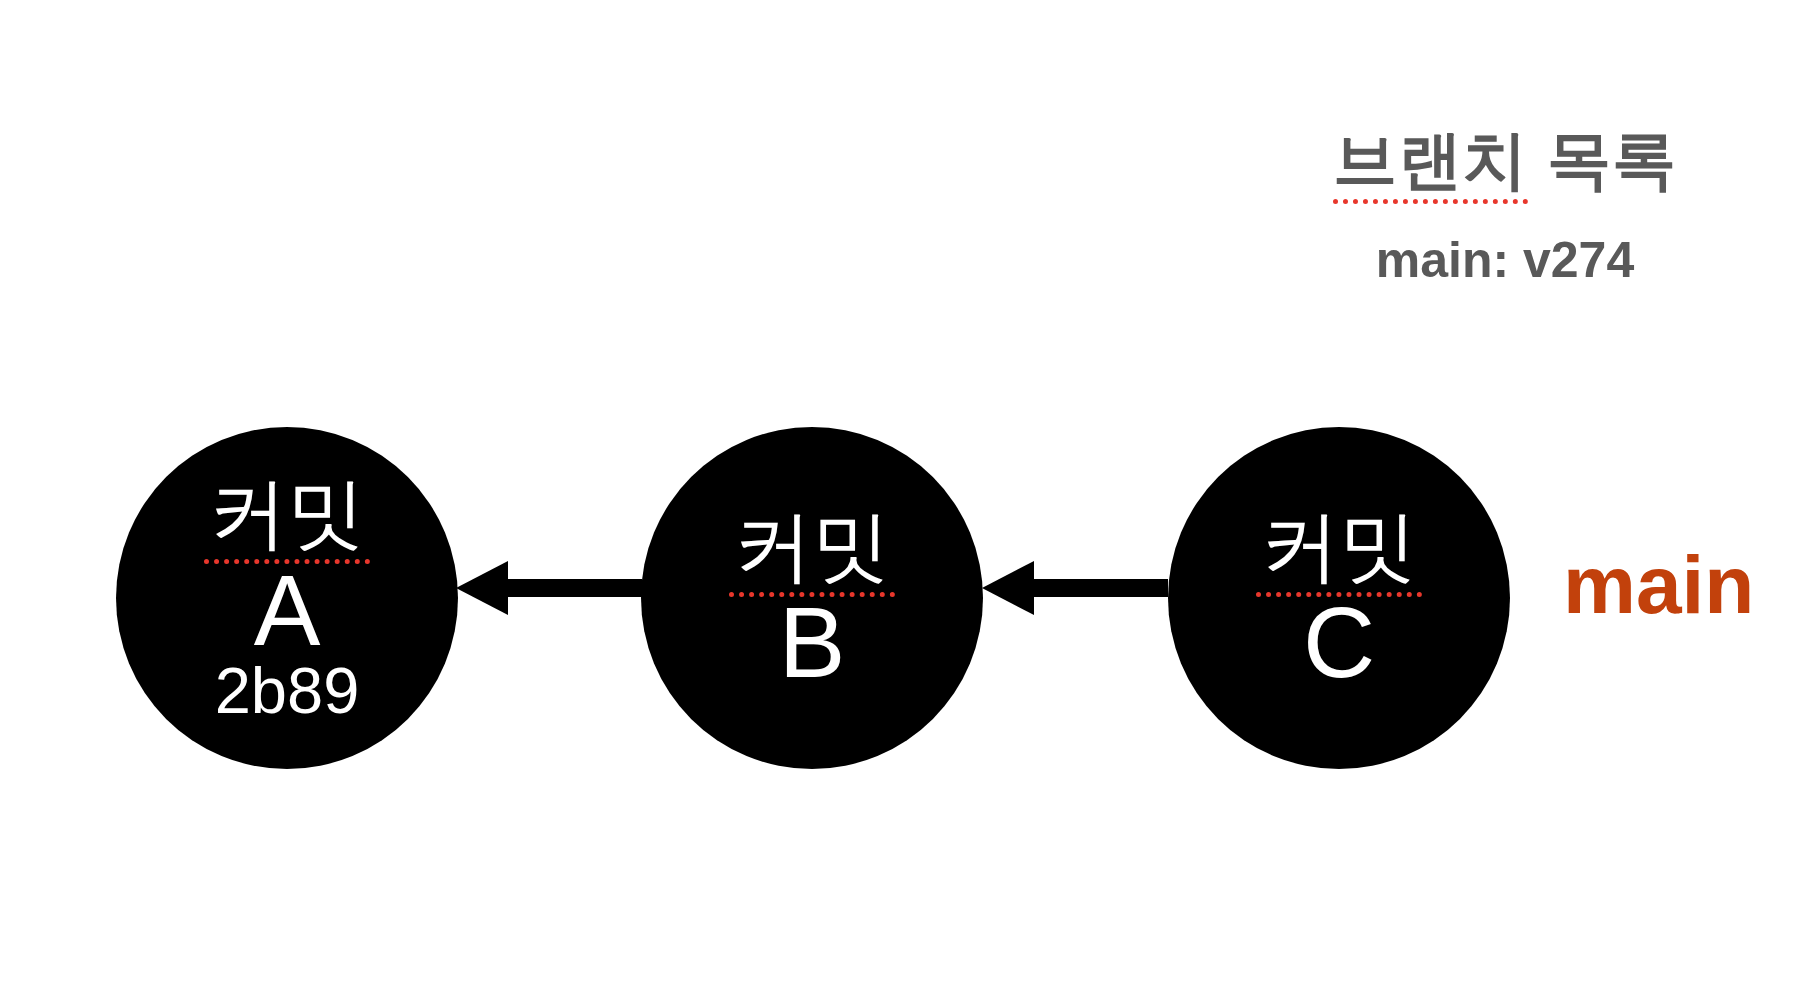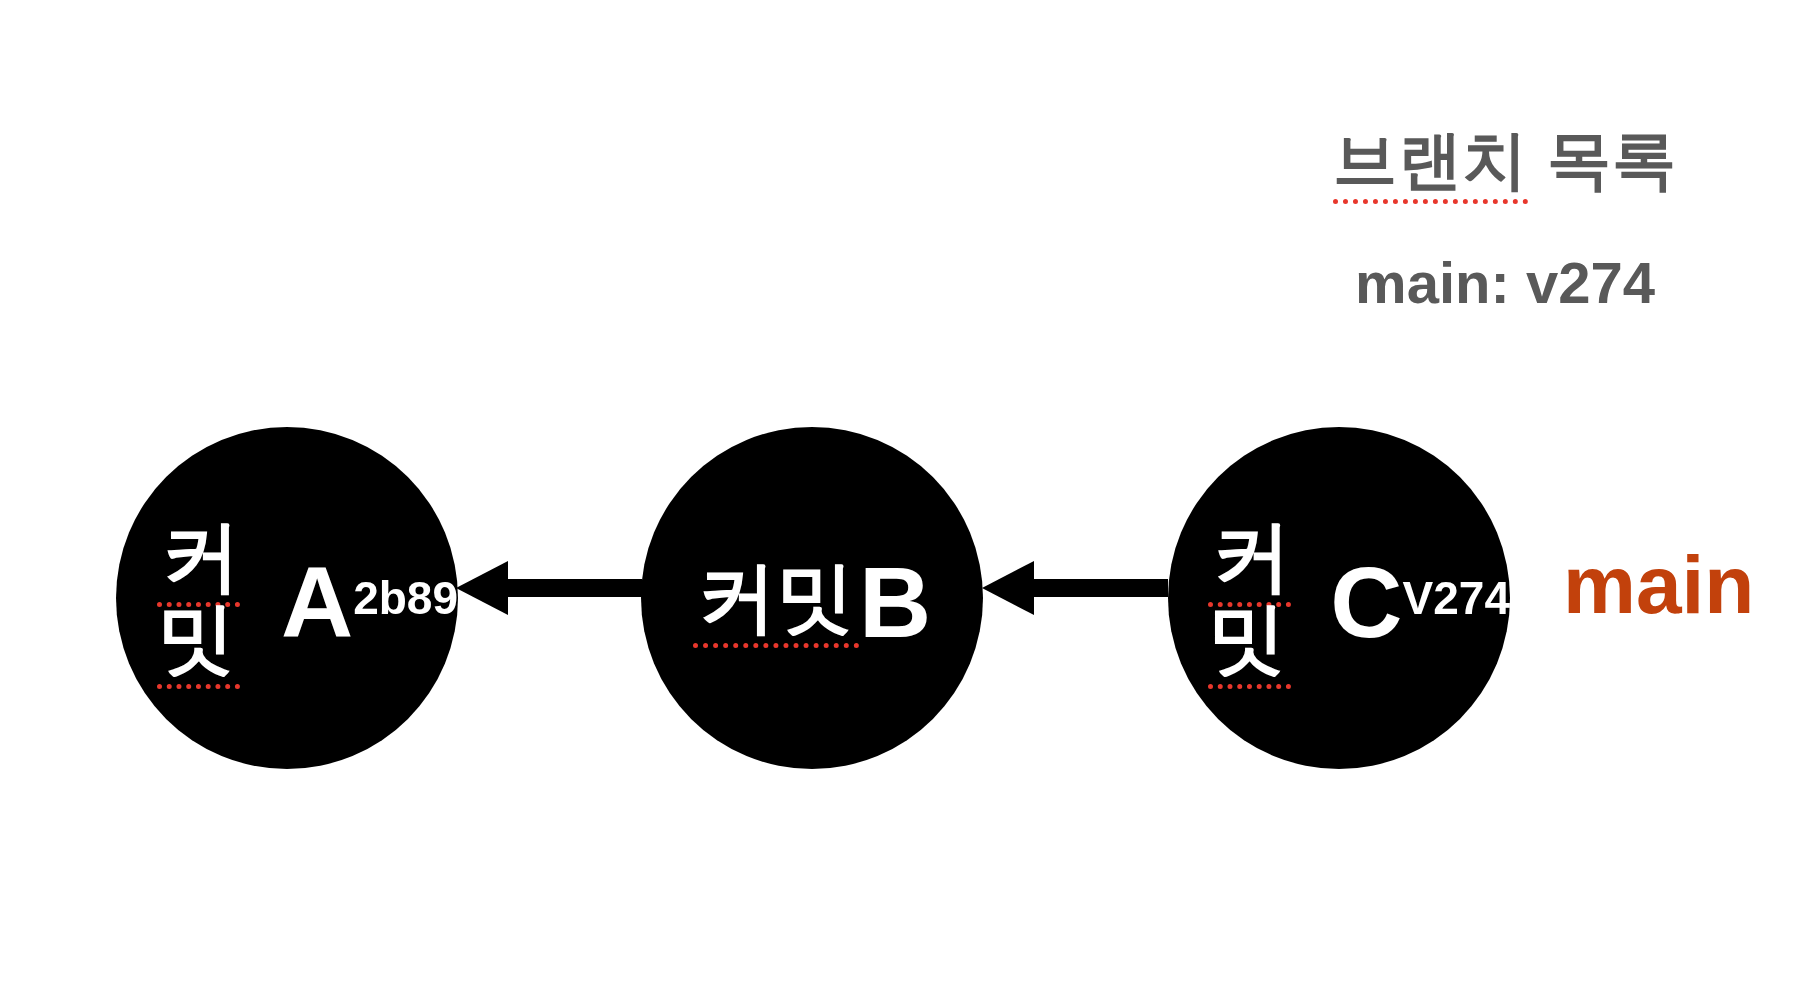--- a/index.html
+++ b/index.html
@@ -29,39 +29,39 @@
   .branch-panel-title {
     font-size: 64px;
     line-height: 1.2;
     letter-spacing: 1px;
   }
   .spell-underline {
     border-bottom: 5px dotted #e8372c;
     padding-bottom: 3px;
   }
   .branch-panel-entry {
-    margin-top: 52px;
-    font-size: 58px;
+    margin-top: 34px;
+    font-size: 50px;
     line-height: 1.1;
   }
 
   
   .commit {
     position: absolute;
     top: 427px;
     width: 342px;
     height: 342px;
     border-radius: 50%;
     background: #000000;
     color: #ffffff;
     display: flex;
-    flex-direction: row;
+    flex-direction: column;
     align-items: center;
     justify-content: center;
-    font-weight: bold;
+    font-weight: normal;
     text-align: center;
   }
   .commit-a { left: 116px; }
   .commit-b { left: 641px; }
   .commit-c { left: 1168px; }
 
   .commit-label {
     font-size: 78px;
     line-height: 1.05;
   }
@@ -69,21 +69,21 @@
     border-bottom: 5px dotted #e8372c;
     padding: 0 5px 2px 5px;
   }
   .commit-letter {
     margin-top: 8px;
     font-size: 100px;
     line-height: 0.95;
   }
   .commit-hash {
     margin-top: 0;
-    font-size: 46px;
+    font-size: 65px;
     line-height: 1.0;
   }
 
   
   .arrow-shaft {
     position: absolute;
     top: 579px;
     height: 18px;
     background: #000000;
   }
@@ -138,21 +138,20 @@
       <span class="spell-underline">커밋</span>
     </div>
     <div class="commit-letter">B</div>
   </div>
 
   <div class="commit commit-c">
     <div class="commit-label">
       <span class="spell-underline">커밋</span>
     </div>
     <div class="commit-letter">C</div>
-    <div class="commit-hash">V274</div>
   </div>
 
   <div class="arrow-shaft arrow1-shaft"></div>
   <div class="arrow-head arrow1-head"></div>
 
   <div class="arrow-shaft arrow2-shaft"></div>
   <div class="arrow-head arrow2-head"></div>
 
   <div class="branch-name">main</div>
 

